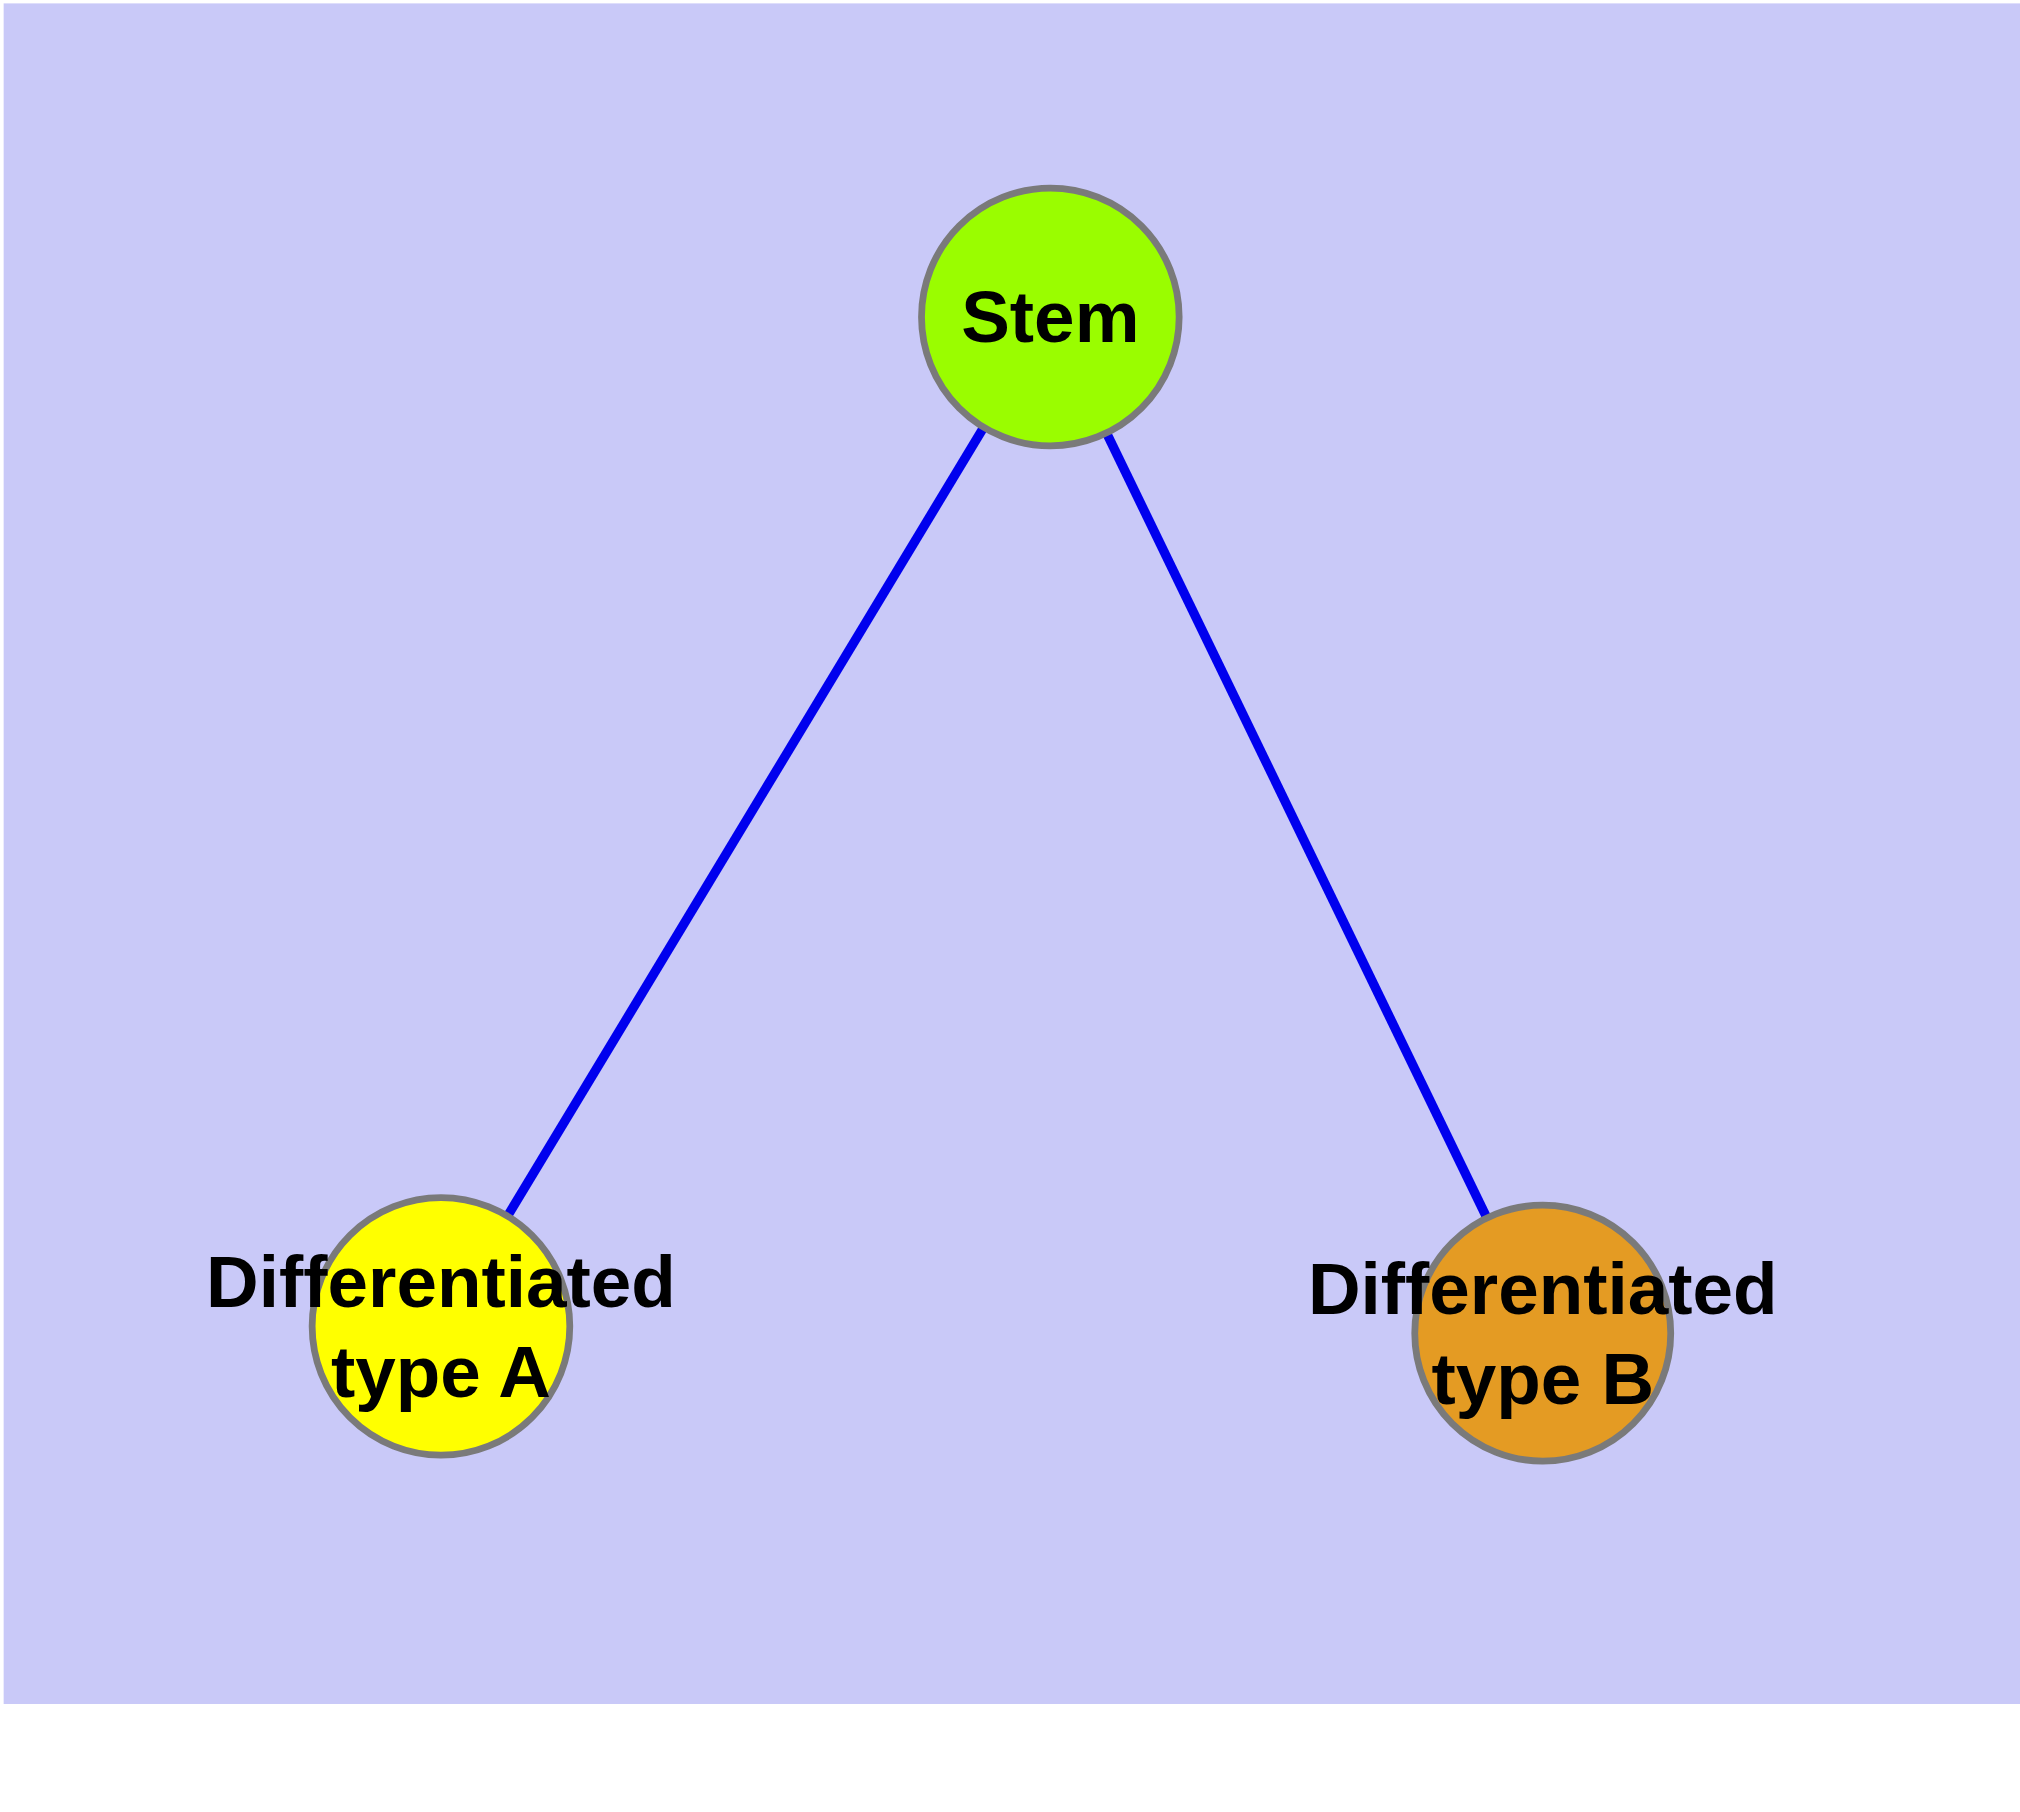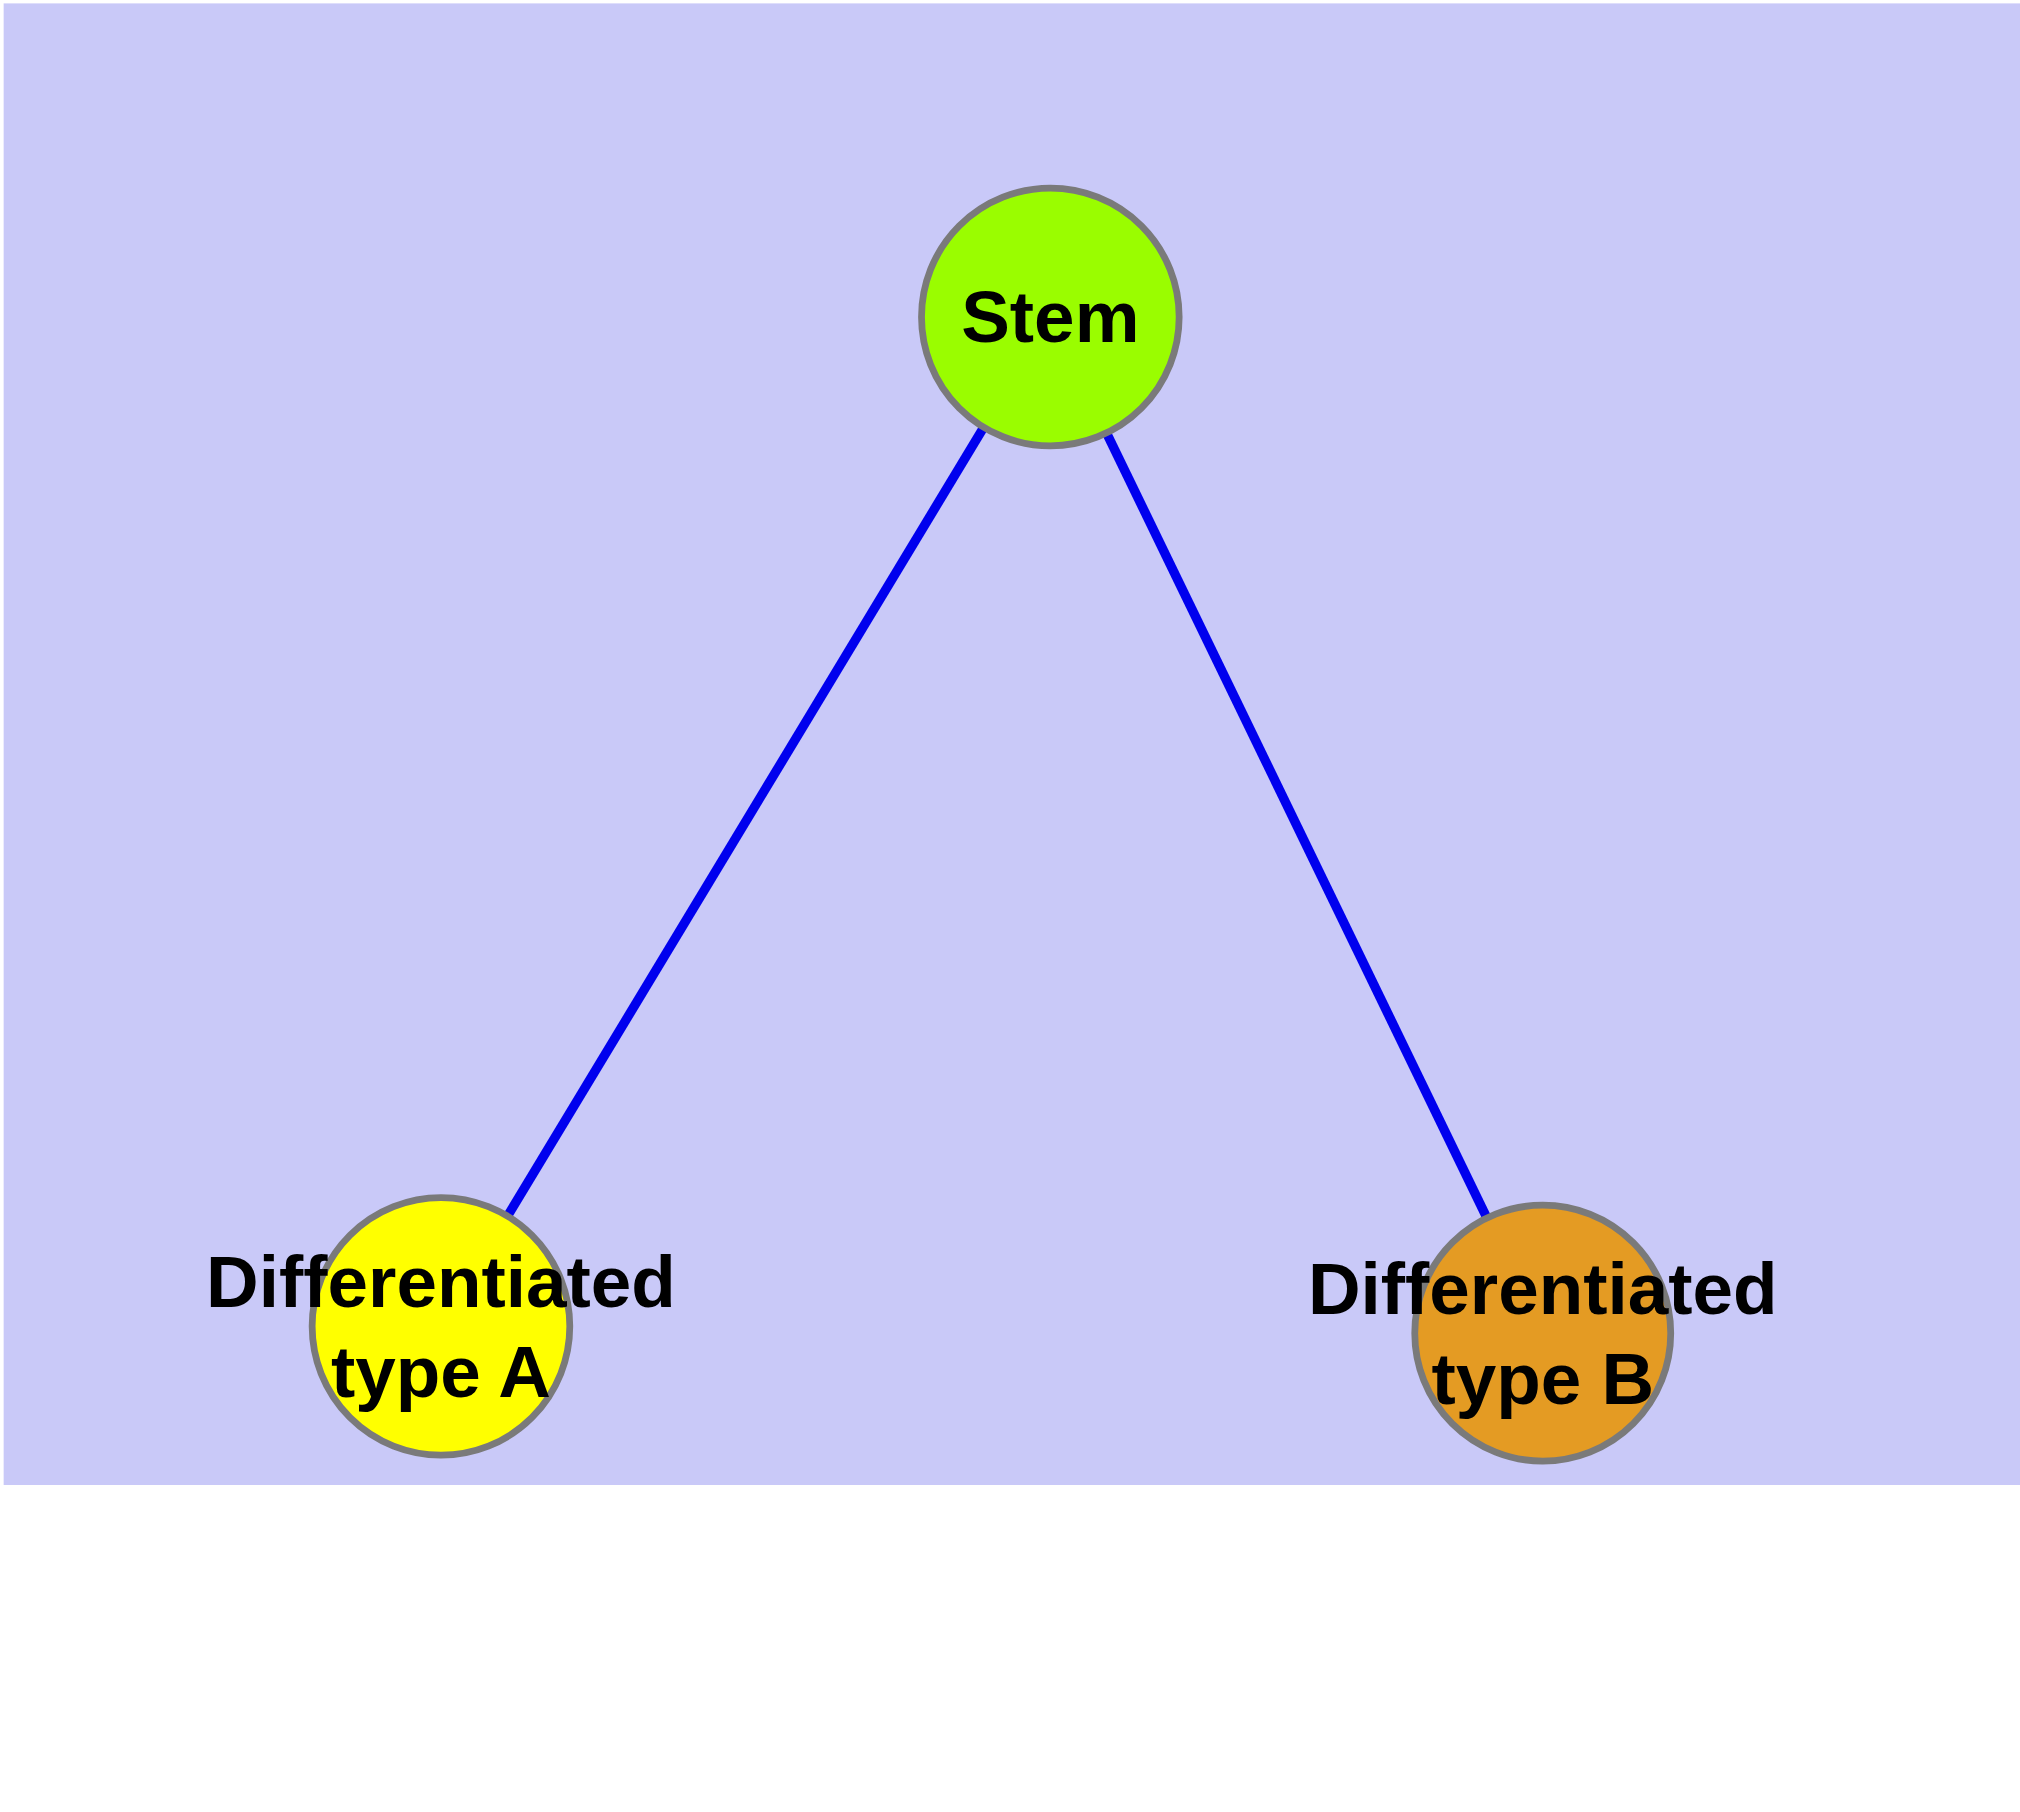--- a/index.html
+++ b/index.html
@@ -6,21 +6,21 @@
     margin: 0;
     padding: 0;
   }
   body {
     background: #ffffff;
     font-family: "Liberation Sans", sans-serif;
   }
   .page {
     position: relative;
     width: 2021px;
-    height: 1485px;
+    height: 1704px;
     background: #ffffff;
     overflow: hidden;
   }
   svg {
     display: block;
   }
   .node-label {
     font-family: "Liberation Sans", sans-serif;
     font-weight: 700;
     font-size: 86px;

